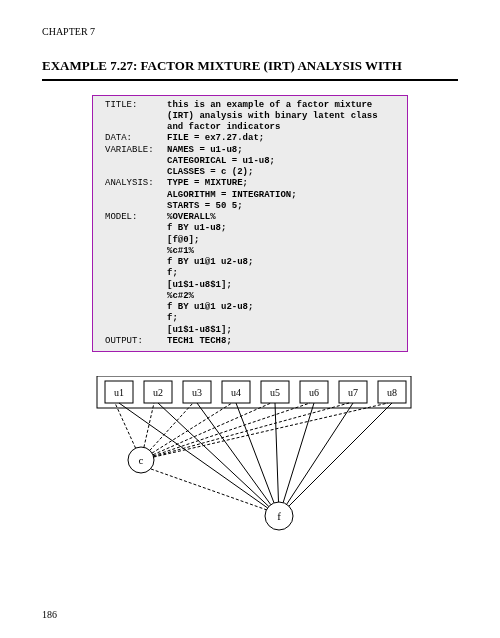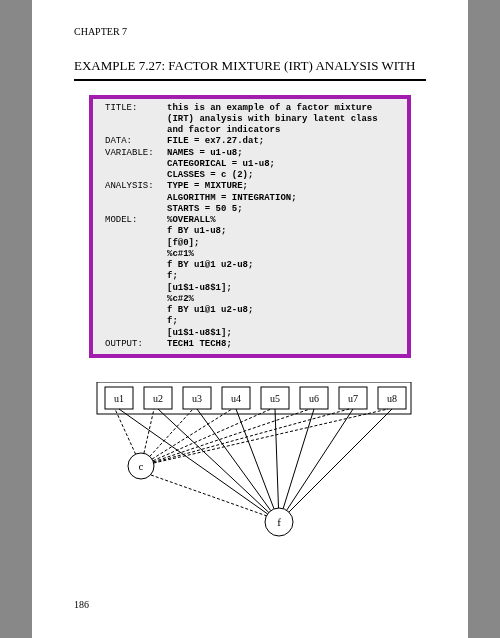--- a/index.html
+++ b/index.html
@@ -3,65 +3,65 @@
 <meta charset="utf-8">
 <style>
   html, body {
     margin: 0;
     padding: 0;
     background: #888;
     font-family: "Times New Roman", Times, serif;
   }
   .page {
     background: #fff;
-    width: 436px;
+    width: 500px;
     height: 638px;
     margin: 0 auto;
     box-sizing: border-box;
     padding: 26px 42px 0 42px;
     position: relative;
   }
   .chapter {
     font-size: 10px;
     margin: 0 0 20px 0;
   }
   .title {
     font-size: 13px;
-    font-weight: normal;
+    font-weight: bold;
     line-height: 1.35;
     margin: 0 0 4px 0;
   }
   .rule {
     height: 2px;
     background: #000;
     margin: 4px 0 14px 0;
   }
   .codebox {
-    border: 4px solid #a21caf;
+    border: 1px solid #a21caf;
     background: #ececec;
     font-family: "Courier New", Courier, monospace;
     font-size: 9px;
     line-height: 1.25;
     padding: 4px 12px;
     width: 290px;
     margin: 0 auto;
     white-space: pre;
   }
   .codeline { display: flex; }
   .codeline .k { width: 62px; }
   .codeline .v { flex: 1; font-weight: bold; }
   .diagram {
     width: 330px;
     margin: 24px auto 0 auto;
     display: block;
   }
   .pagenum {
     position: absolute;
     left: 42px;
-    bottom: 28px;
+    bottom: 18px;
     font-size: 10px;
   }
 </style>
 </head>
 <body>
 
 <div class="page">
 
   <div class="chapter">CHAPTER 7</div>
 

